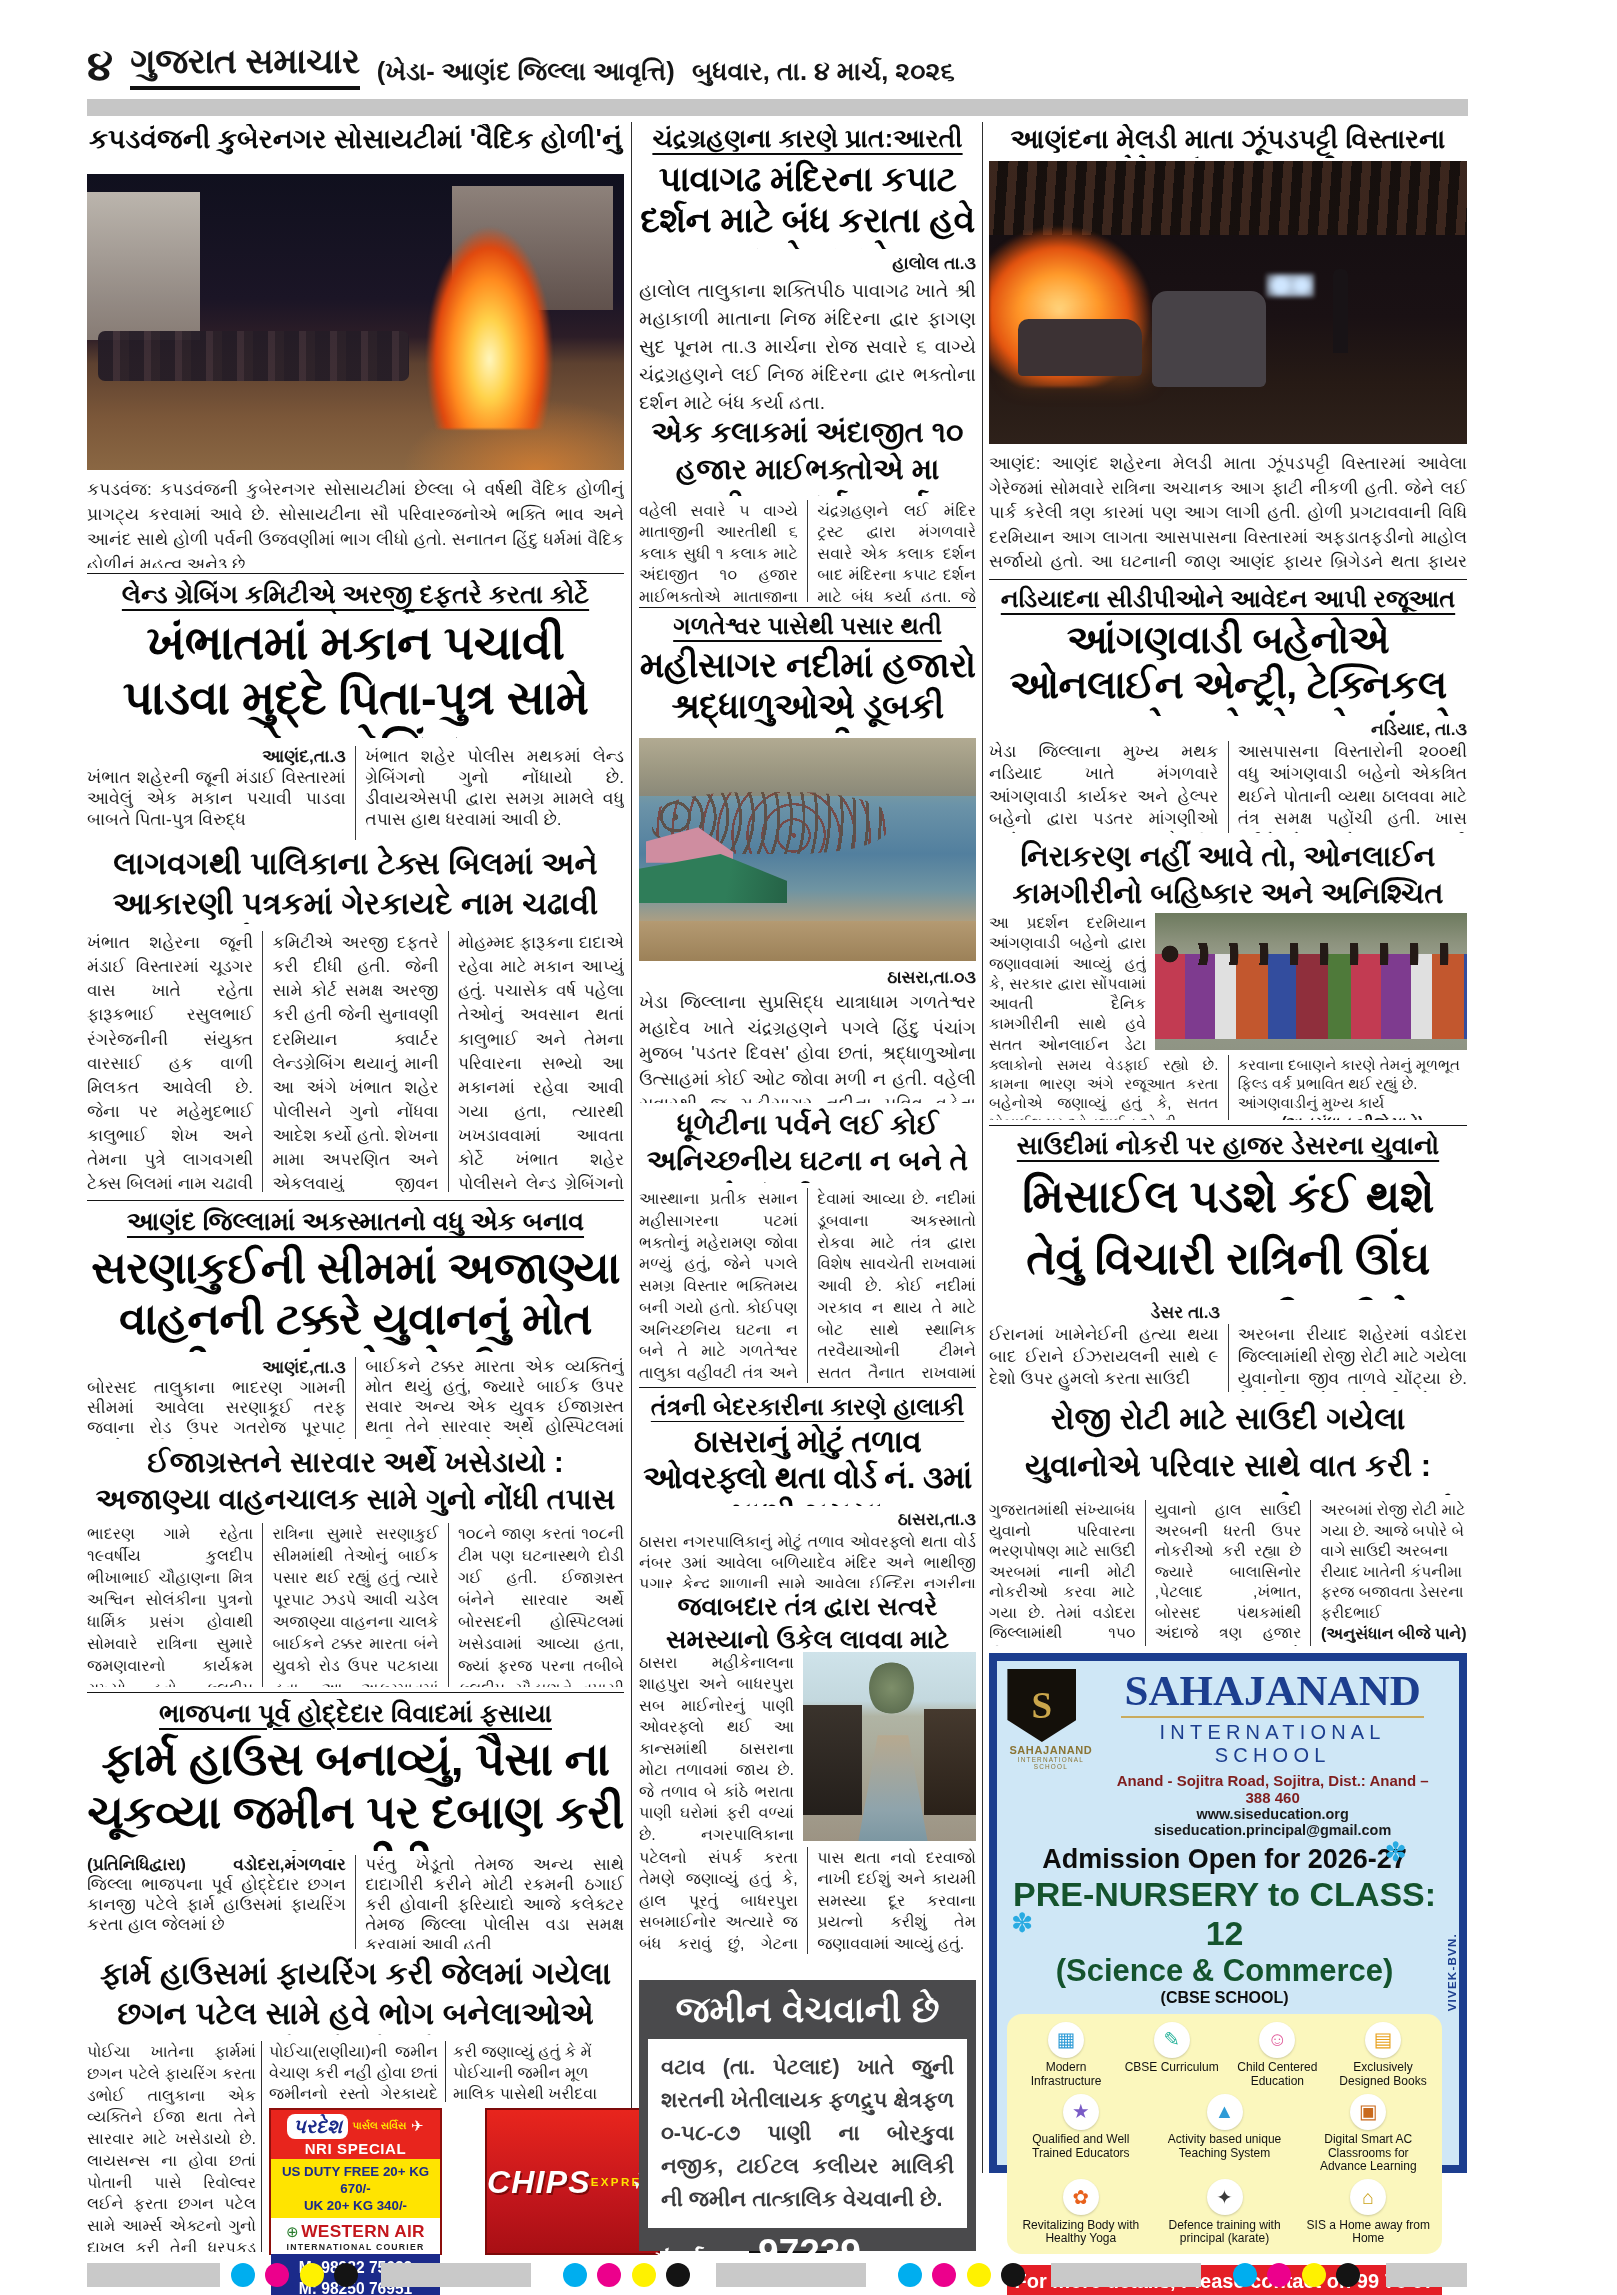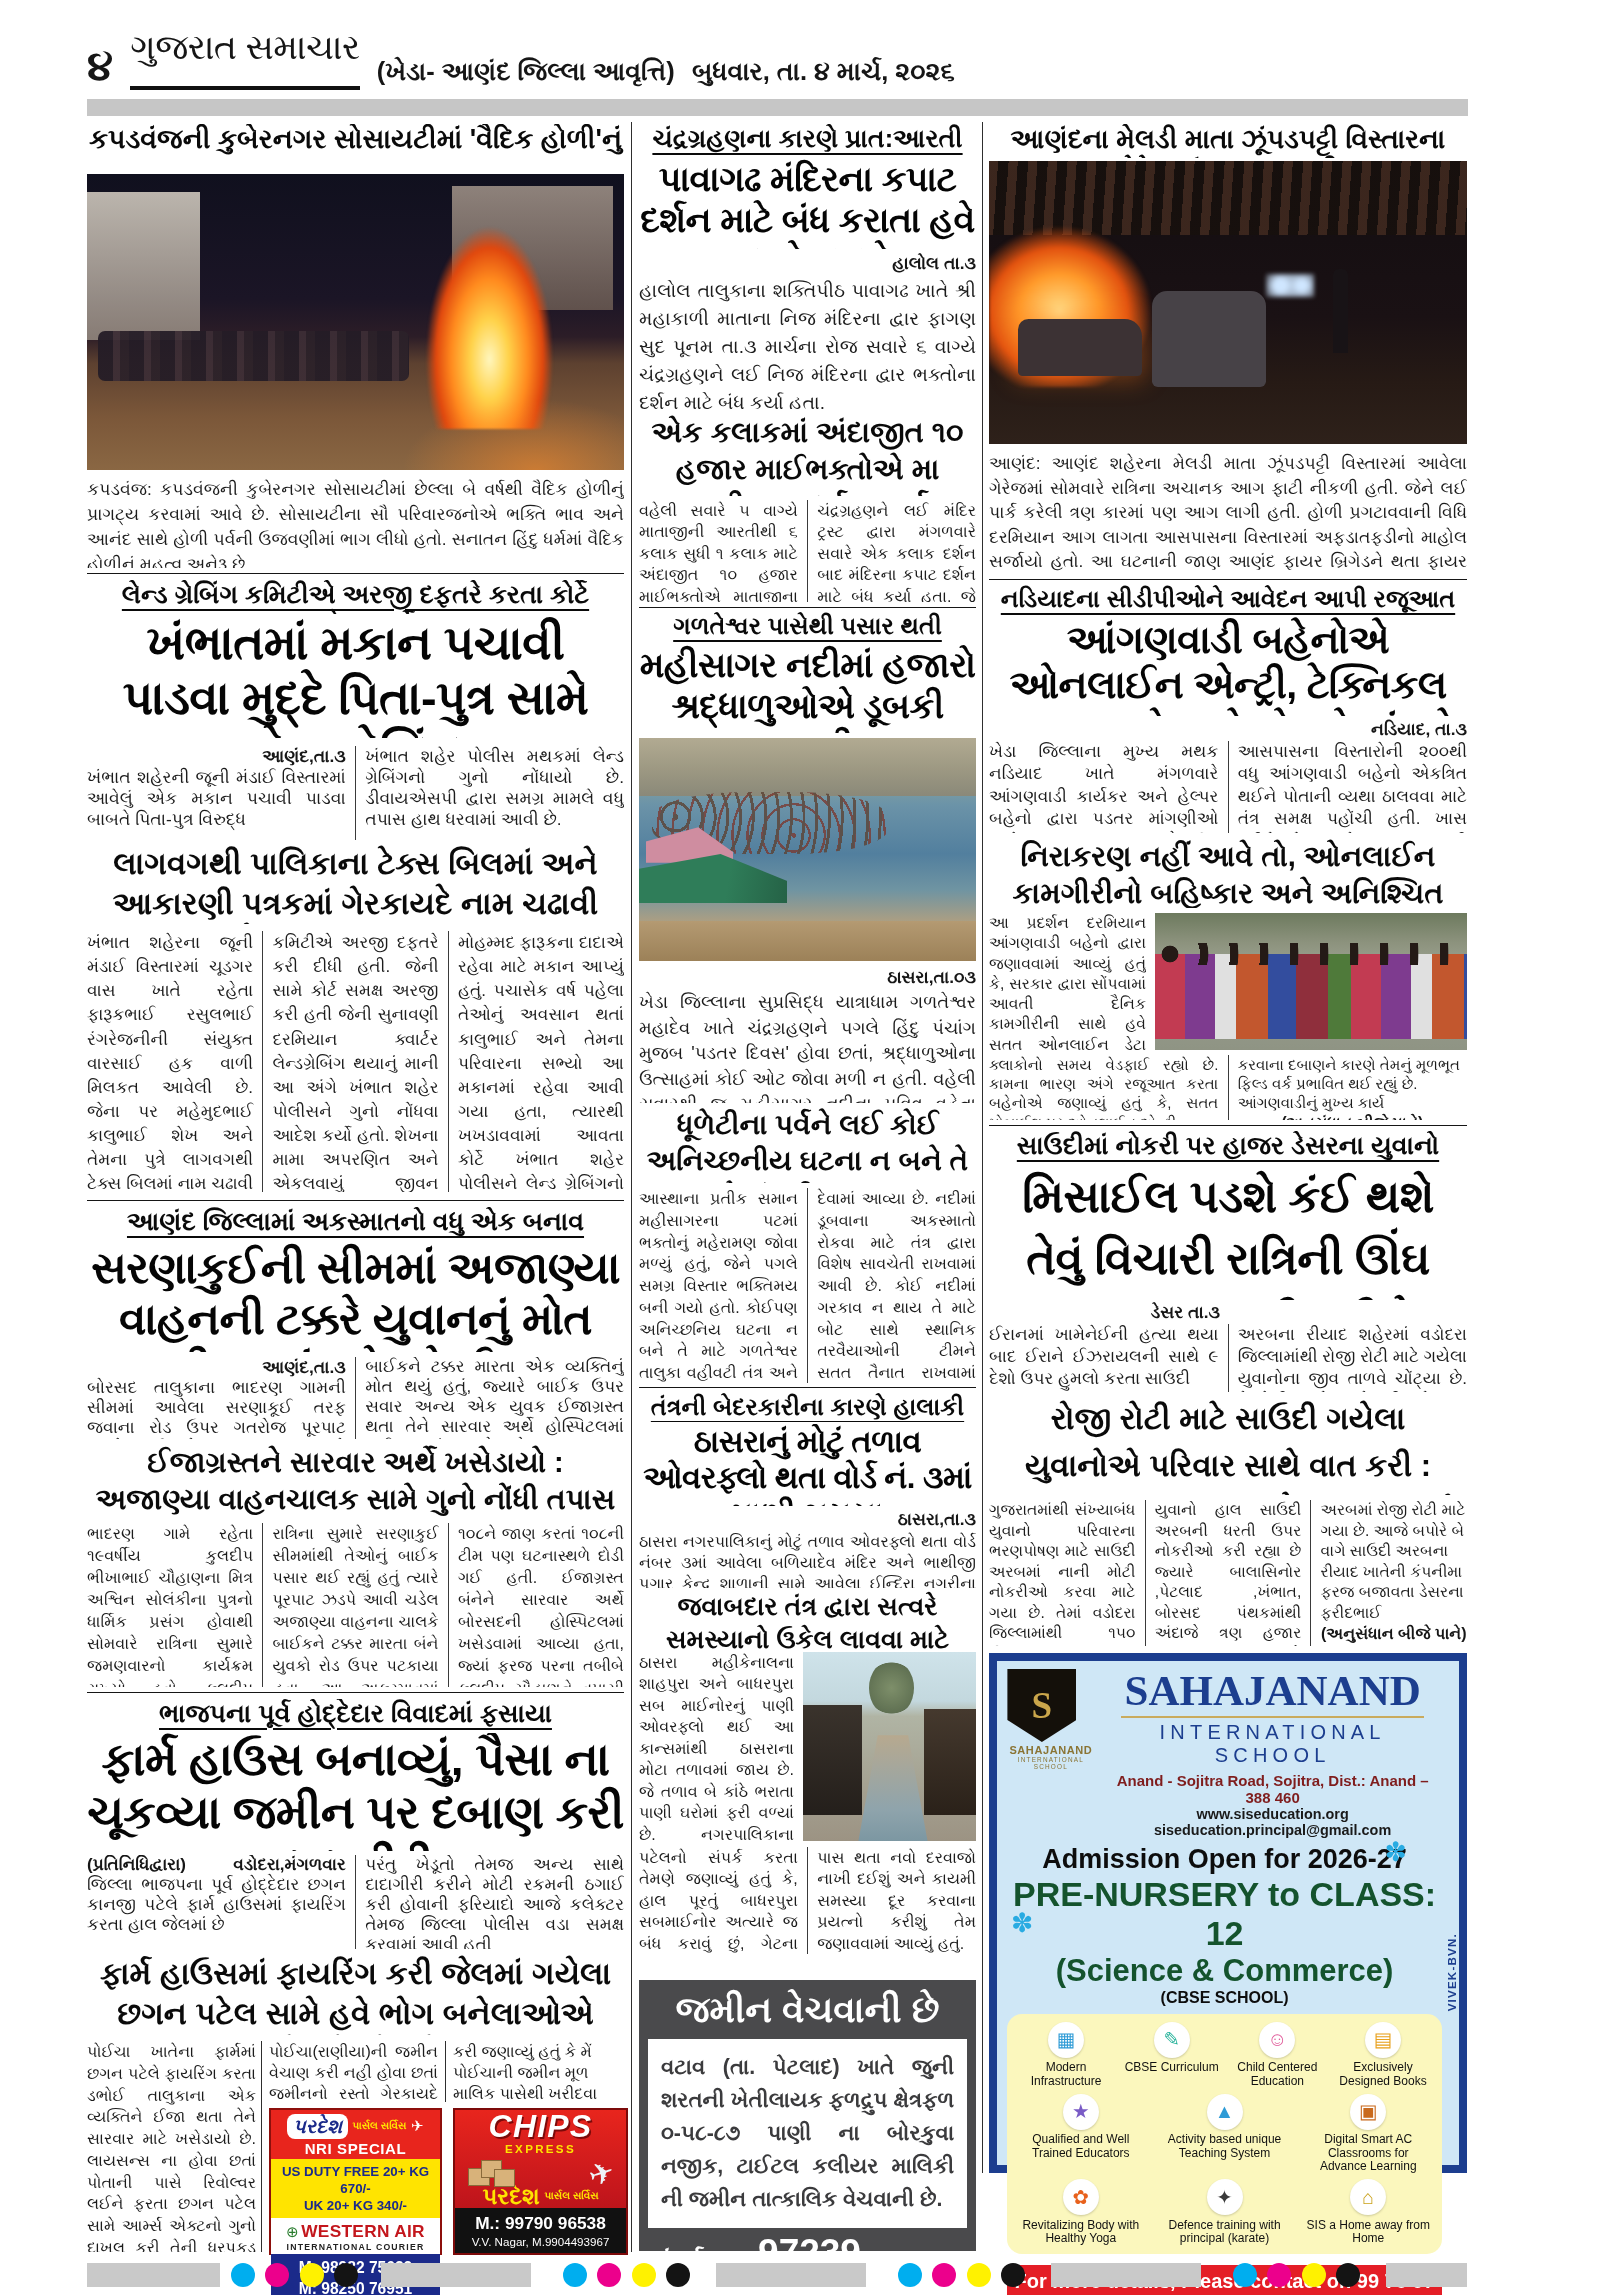--- a/index.html
+++ b/index.html
@@ -65,21 +65,21 @@
   .wa{background:#e8251d;border:2.3px solid #8d0f0c;display:flex;flex-direction:column;}
   .wa-top{display:flex;align-items:center;justify-content:center;gap:4.6px;padding:3.5px 2.3px 0 2.3px;}
   .wa-brand{background:#fff;border-radius:8px;padding:1.2px 5.8px;color:#1b2a8a;font-weight:700;font-style:italic;}
   .wa-svc{color:#ffe400;font-weight:700;line-height:1.05;text-align:left;}
   .wa-nri{color:#fff;font-weight:700;text-align:center;padding:1.2px 0 2.3px 0;letter-spacing:0.6px;}
   .wa-yellow{background:#ffe400;color:#1b2a8a;font-weight:700;text-align:center;padding:3.5px 1.2px;line-height:1.3;}
   .wa-white{background:#fff;text-align:center;padding:2.3px 1.2px;}
   .wa-name{color:#c3161c;font-weight:700;letter-spacing:0.3px;}
   .wa-subname{color:#222;letter-spacing:1.2px;font-weight:700;}
   .wa-blue{background:#1b2a8a;color:#fff;font-weight:700;text-align:center;padding:3.5px 1.2px;line-height:1.35;margin-top:auto;}
-  .chips{background:linear-gradient(180deg,#e8251d 0%,#c3161c 60%,#a80f14 100%);border:2.3px solid #7c0a0a;display:flex;flex-direction:column;align-items:center;}
+  .chips{background:linear-gradient(180deg,#e8251d 0%,#c3161c 60%,#a80f14 100%);border:2.3px solid #7c0a0a;display:flex;flex-direction:row;align-items:center;margin-left:32px;}
   .chips-name{color:#fff;font-weight:700;font-style:italic;letter-spacing:1.2px;text-shadow:1.7px 1.7px 0 #7c0a0a;}
   .chips-exp{color:#ffe400;font-weight:700;letter-spacing:2.3px;}
   .chips-boxes{position:relative;width:90%;height:35px;}
   .chips-box{position:absolute;background:#d8b27a;border:1.2px solid #8a6a3a;width:19.6px;height:16px;}
   .chips-plane{position:absolute;right:3.5px;top:1.2px;color:#eef3f8;font-size:30px;transform:rotate(-18deg);}
   .chips-gu{color:#ffe400;font-weight:700;line-height:1.05;text-align:center;}
   .chips-black{background:#111;color:#fff;width:100%;text-align:center;margin-top:auto;padding:3.5px 0;line-height:1.3;}
   .land{background:#4a4a4c;display:flex;flex-direction:column;padding:9.2px;box-sizing:border-box;}
   .land-title{color:#fff;font-weight:700;text-align:center;}
   .land-box{background:#fff;color:#3b3b3d;font-weight:700;text-align:justify;padding:11.6px 12.7px;margin-top:8px;line-height:1.55;}
@@ -121,21 +121,21 @@
   .dots{position:absolute;display:flex;gap:10.4px;align-items:center;height:24px;}
   .dot{width:24px;height:24px;border-radius:50%;}
 </style>
 </head>
 <body>
 
 <div class="page">
 
   <div class="abs" style="left:87px;top:37px;width:1381px;height:53px;display:flex;align-items:flex-end;gap:17.3px;">
     <div style="font-size:42px;font-weight:700;">૪</div>
-    <div style="font-size:35px;font-weight:400;border-bottom:4px solid #111;padding-bottom:18px;letter-spacing:-0.6px;">ગુજરાત સમાચાર</div>
+    <div style="font-size:35px;font-weight:700;border-bottom:4px solid #111;padding-bottom:4px;letter-spacing:-0.6px;">ગુજરાત સમાચાર</div>
     <div style="font-size:25.4px;font-weight:700;padding-bottom:3.5px;">(ખેડા- આણંદ જિલ્લા આવૃત્તિ)</div>
     <div style="font-size:25.4px;font-weight:700;padding-bottom:3.5px;">બુધવાર, તા. ૪ માર્ચ, ૨૦૨૬</div>
   </div>
   <div class="grayband" style="left:87px;top:99px;width:1381px;height:17.3px;"></div>
 
   <div class="vline" style="left:631px;top:122px;height:2130px;"></div>
   <div class="vline" style="left:982px;top:122px;height:2051px;"></div>
 
   <div class="abs k2" style="left:87px;top:124px;width:537px;height:36px;font-size:27px;">કપડવંજની કુબેરનગર સોસાયટીમાં 'વૈદિક હોળી'નું પ્રાગટ્ય</div>
 

